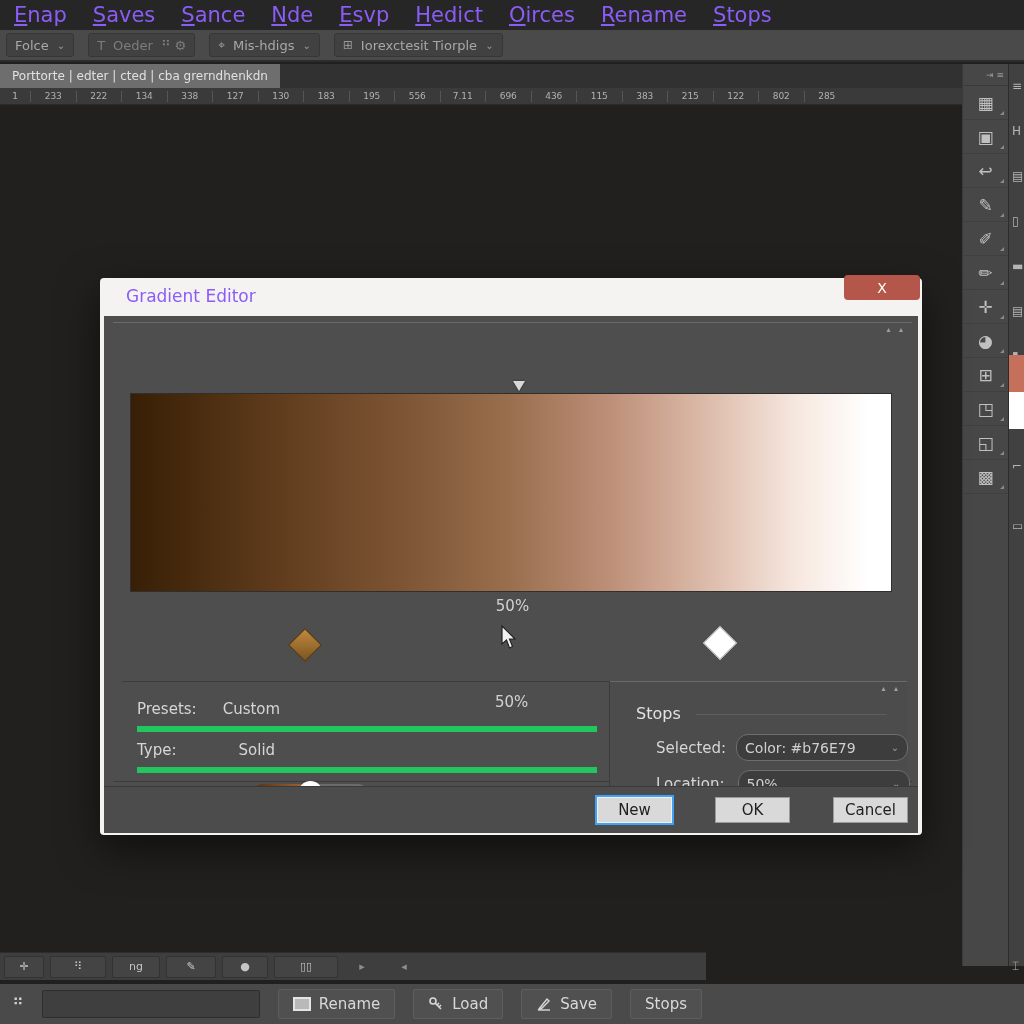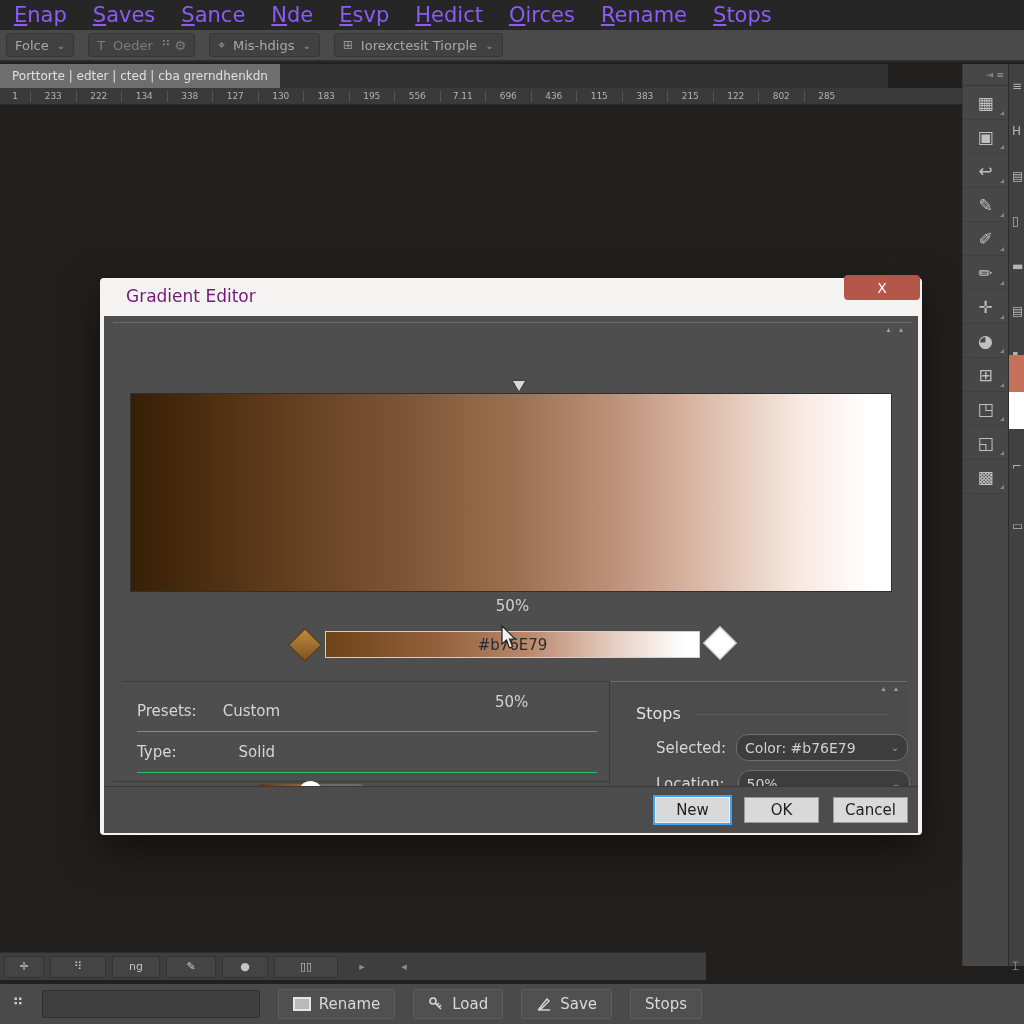--- a/index.html
+++ b/index.html
@@ -15,21 +15,21 @@
   
   .optionsbar{position:absolute;left:0;top:30px;width:1024px;height:32px;background:#4a4a4a;
     display:flex;align-items:center;gap:14px;padding-left:6px;border-bottom:2px solid #2c2c2c;}
   .opt-widget{background:#414141;border:1px solid #363636;border-radius:3px;height:24px;
     display:flex;align-items:center;gap:8px;padding:0 8px;color:#a8a8a8;font-size:13px;}
   .opt-chev{font-size:10px;color:#9a9a9a;}
   .opt-dim{color:#7d7d7d;}
   .opt-icon{font-size:12px;color:#9a9a9a;}
 
   
-  .tabrow{position:absolute;left:0;top:64px;width:888px;height:24px;background:#313131;}
+  .tabrow{position:absolute;left:0;top:64px;width:1024px;height:24px;background:#313131;}
   .doc-tab{position:absolute;left:0;top:0;height:24px;background:#6e6e6e;color:#e0e0e0;
     font-size:12px;display:flex;align-items:center;padding:0 12px;}
   .ruler{position:absolute;left:0;top:88px;width:962px;height:17px;background:#3a3a3a;
     border-bottom:1px solid #2a2a2a;display:flex;align-items:center;}
   .ruler-tick{width:45.5px;text-align:center;color:#b2b2b2;font-size:9px;
     border-left:1px solid #565656;height:11px;line-height:11px;}
   .ruler-tick:first-child{width:30px;border-left:none;}
 
   
   .rtoolbar{position:absolute;left:962px;top:64px;width:46px;height:902px;background:#474747;
@@ -44,21 +44,21 @@
   
   .edge{position:absolute;left:1008px;top:64px;width:16px;height:902px;background:#414141;
     border-left:1px solid #2c2c2c;}
   .edge-glyph{display:block;width:100%;text-align:left;color:#b5b5b5;font-size:12px;
     height:45px;line-height:45px;padding-left:3px;overflow:hidden;}
   .swatch{position:absolute;left:0;width:16px;height:37px;}
 
   
   .dialog{position:absolute;left:100px;top:278px;width:822px;height:557px;background:#f5f3f2;
     border-radius:4px;box-shadow:0 14px 40px rgba(0,0,0,.55);}
-  .dlg-title{position:absolute;left:26px;top:8px;font-size:17px;color:#701a75;}
+  .dlg-title{position:absolute;left:26px;top:8px;font-size:17px;color:#8b5cf6;}
   .dlg-close{position:absolute;right:2px;top:-3px;width:76px;height:25px;background:#b5564b;
     border-radius:4px;color:#fff;font-size:14px;display:flex;align-items:center;justify-content:center;cursor:pointer;}
   .dlg-body{position:absolute;left:4px;right:4px;top:38px;bottom:2px;background:#4e4e4e;}
 
   .inner-panel{position:absolute;left:9px;right:6px;top:6px;height:460px;border-top:1px solid #6a6a6a;
     border-bottom:1px solid #3c3c3c;}
   .panel-tris{position:absolute;right:6px;top:2px;color:#9f9f9f;font-size:8px;letter-spacing:3px;}
 
   .grad-preview{position:absolute;left:17px;top:70px;width:762px;height:199px;
     border:1px solid #2f2f2f;
@@ -74,40 +74,40 @@
     display:flex;align-items:center;justify-content:center;color:#2b2b2b;font-size:15px;}
   .diamond{position:absolute;width:24px;height:24px;transform:rotate(45deg);}
   .diamond-left{left:180px;top:310px;background:linear-gradient(135deg,#c08a3e,#7c5420);border:1px solid #5c3d12;}
   .diamond-right{left:595px;top:308px;background:#fff;border:1px solid #b9b9b9;}
 
   .sep-h{position:absolute;left:9px;top:358px;width:487px;border-top:1px solid #3c3c3c;}
   .sep-v{position:absolute;left:496px;top:358px;height:148px;border-left:1px solid #3c3c3c;}
 
   .field-label{color:#d6d6d6;font-size:15px;}
   .left-col{position:absolute;left:24px;top:368px;width:460px;}
-  .lrow{position:relative;height:41px;display:flex;align-items:center;border-bottom:1px solid #22c55e;}
+  .lrow{position:relative;height:41px;display:flex;align-items:center;border-bottom:6px solid #22c55e;}
   .lrow-value{margin-left:26px;color:#d6d6d6;font-size:15px;}
   .smooth-track{margin-left:18px;width:116px;height:19px;border-radius:10px;background:#6b6b6b;position:relative;overflow:visible;}
   .smooth-fill{position:absolute;left:0;top:0;height:100%;width:58px;border-radius:10px 0 0 10px;
     background:linear-gradient(90deg,#53300f,#a5693c);}
   .smooth-knob{position:absolute;left:46px;top:-3px;width:25px;height:25px;border-radius:50%;background:#fff;box-shadow:0 1px 2px rgba(0,0,0,.5);}
   .smooth-pct{margin-left:24px;color:#d6d6d6;font-size:15px;}
 
   .stops-panel{position:absolute;left:497px;right:5px;top:358px;height:148px;background:#4c4c4c;border-top:1px solid #6a6a6a;}
   .stops-title{position:absolute;left:26px;top:22px;color:#e2e2e2;font-size:16px;}
   .stops-rule{position:absolute;left:86px;right:20px;top:32px;border-top:1px solid #5e5e5e;}
   .srow{position:absolute;left:46px;display:flex;align-items:center;justify-content:space-between;}
   .dropdown{width:172px;height:27px;background:#3d3d3d;border:1px solid #6e6e6e;border-radius:12px;
     margin-left:10px;display:flex;align-items:center;color:#d0d0d0;font-size:14px;padding:0 8px;justify-content:space-between;}
   .dd-chev{color:#9a9a9a;font-size:10px;}
 
   .dlg-footer{position:absolute;left:0;right:0;bottom:0;height:47px;background:#4c4c4c;border-top:1px solid #3a3a3a;
     display:flex;align-items:center;justify-content:flex-end;gap:14px;padding-right:10px;}
   .btn{min-width:75px;height:26px;background:#d9d9d9;border:1px solid #9a9a9a;color:#1e1e1e;
-    font-size:15px;display:flex;align-items:center;justify-content:center;cursor:pointer;}
+    font-size:15px;display:flex;align-items:center;justify-content:center;cursor:pointer;margin-left:29px;}
   .btn-new{box-shadow:0 0 0 2px #3fa2f2;border-color:#f0f0f0;}
 
   .float-pct{position:absolute;color:#d2d2d2;font-size:15px;}
 
   
   .minibar{position:absolute;left:0;top:952px;width:706px;height:28px;background:#3e3e3e;
     display:flex;align-items:center;gap:6px;padding-left:4px;border-top:1px solid #2e2e2e;}
   .mini-cell{min-width:40px;height:22px;background:#444;border:1px solid #333;border-radius:2px;
     display:flex;align-items:center;justify-content:center;color:#c5c5c5;font-size:11px;}
   .bottombar{position:absolute;left:0;top:984px;width:1024px;height:40px;background:#4a4a4a;
@@ -228,23 +228,20 @@
     <div class="dlg-body">
 
       <div class="inner-panel">
         <div class="panel-tris">▴ ▴</div>
 
         <div class="grad-stop-marker"></div>
         <div class="grad-preview"></div>
         <div class="pct-label" style="top:274px;">50%</div>
 
         <div class="diamond diamond-left"></div>
-        <div class="slider-row-bar">
-          <span>#b76E79</span>
-        </div>
         <div class="diamond diamond-right"></div>
 
         <div class="sep-h"></div>
         <div class="sep-v"></div>
 
         <div class="float-pct" style="left:382px;top:370px;">50%</div>
 
         <div class="left-col">
           <div class="lrow">
             <span class="field-label">Presets:</span>

